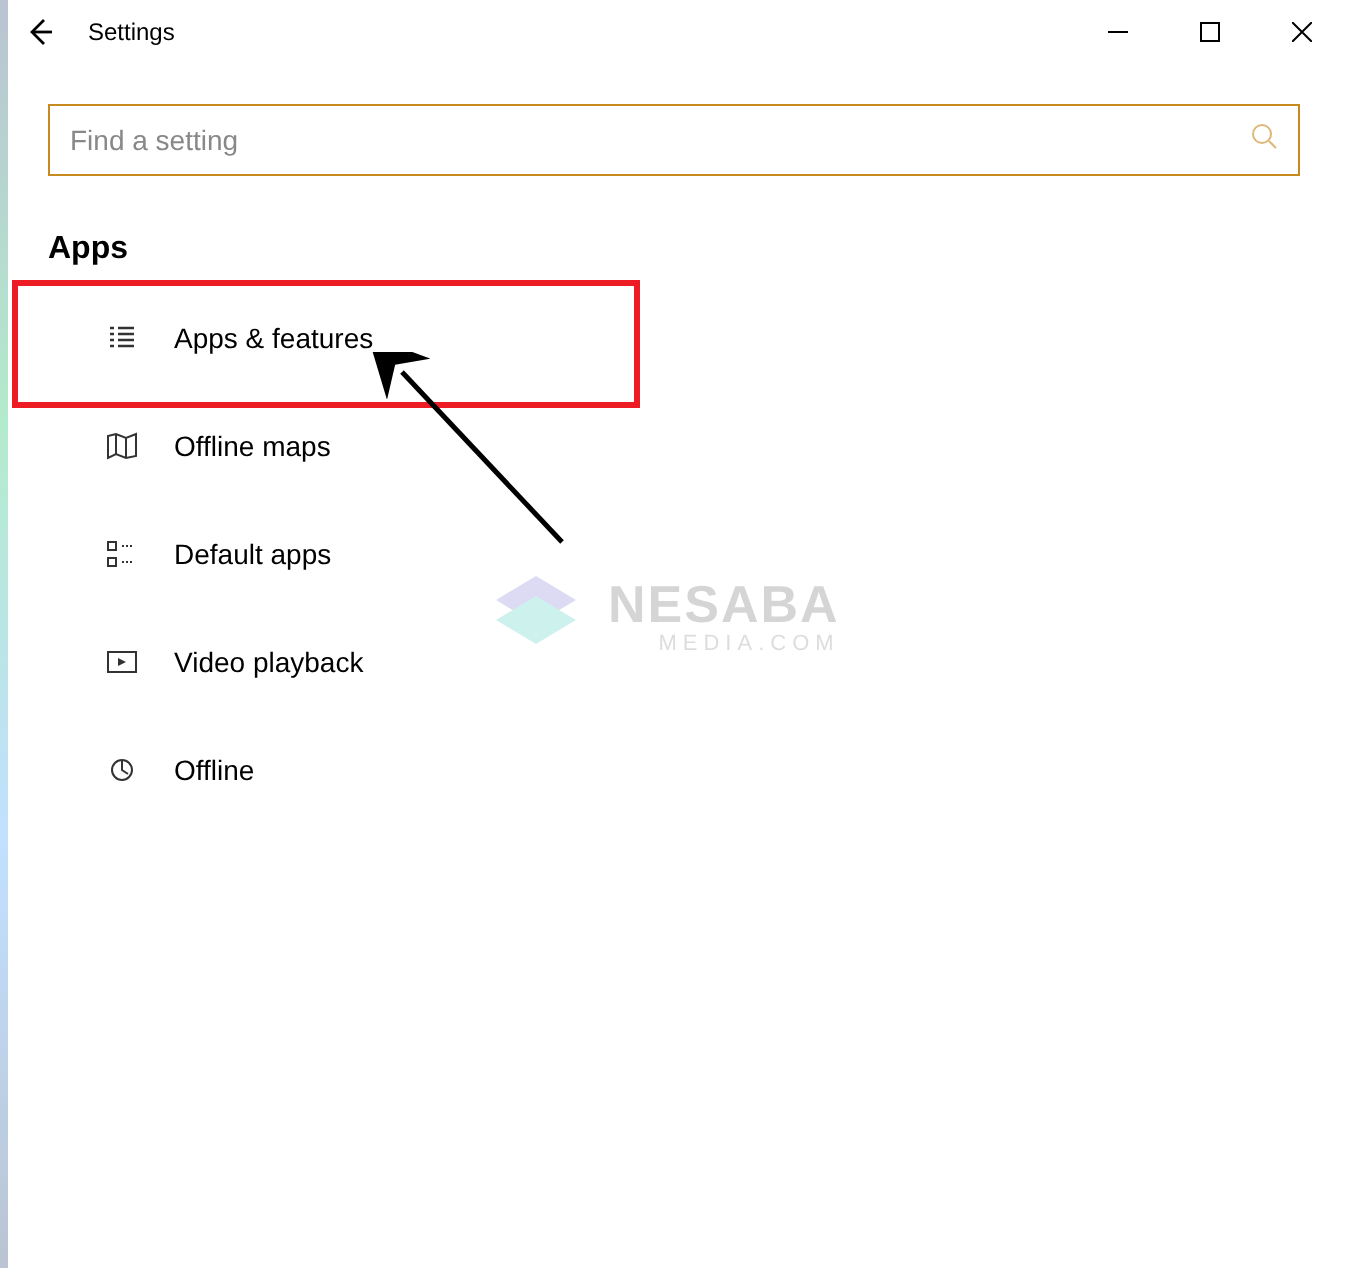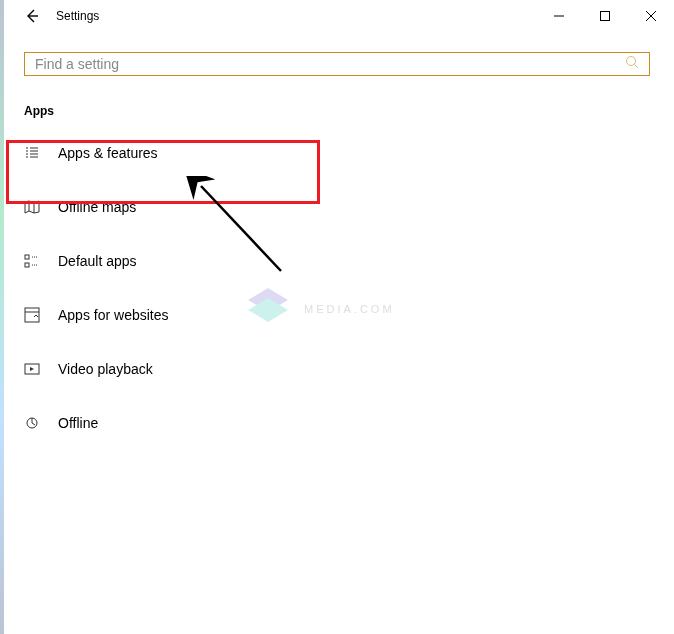--- a/index.html
+++ b/index.html
@@ -8,21 +8,21 @@
       background: #fff;
       width: 674px;
       height: 634px;
       position: relative;
       overflow: hidden;
     }
     .title-bar {
       display: flex;
       align-items: center;
       height: 32px;
-      padding-left: 12px;
+      padding-left: 0;
     }
     .back-btn {
       width: 40px;
       height: 32px;
       display: flex;
       align-items: center;
       justify-content: center;
       cursor: pointer;
     }
     .title-text {
@@ -40,47 +40,48 @@
       display: flex;
       align-items: center;
       justify-content: center;
       cursor: pointer;
     }
     .content {
       padding: 20px 24px 0 24px;
     }
     .search-box {
       border: 1px solid #c78a1f;
-      height: 24px;
+      height: 36px;
       display: flex;
       align-items: center;
       padding: 0 10px;
       margin-bottom: 28px;
     }
     .search-input {
       border: none;
       outline: none;
       flex: 1;
       font-size: 14px;
       color: #666;
       font-family: inherit;
     }
     .search-input::placeholder { color: #888; }
     .search-icon-wrap {
       color: #c78a1f;
       opacity: 0.6;
     }
     .section-title {
-      font-size: 12px;
+      font-size: 16px;
       font-weight: 600;
       color: #000;
       margin-bottom: 8px;
     }
     .nav-list {
       margin-left: -24px;
+      padding-left: 29px;
     }
     .nav-item {
       display: flex;
       align-items: center;
       height: 54px;
       padding-left: 24px;
       cursor: pointer;
       gap: 18px;
     }
     .nav-icon {
@@ -219,30 +220,20 @@
       <span class="nav-icon">
         <svg width="16" height="16" viewBox="0 0 16 16">
             <rect x="1" y="2" width="4" height="4" stroke="#333" fill="none"></rect>
             <rect x="1" y="10" width="4" height="4" stroke="#333" fill="none"></rect>
             <path d="M8 4h6M8 12h6" stroke="#333" stroke-dasharray="1 1"></path>
           </svg>
       </span>
       <span class="nav-label">Default apps</span>
     </div>
 
-    <div class="nav-item">
-      <span class="nav-icon">
-        <svg width="16" height="16" viewBox="0 0 16 16">
-            <rect x="1" y="1" width="14" height="14" stroke="#333" fill="none"></rect>
-            <path d="M1 5h14" stroke="#333"></path>
-            <path d="M10 10l2-2 2 2" stroke="#333" fill="none"></path>
-          </svg>
-      </span>
-      <span class="nav-label">Apps for websites</span>
-    </div>
 
     <div class="nav-item">
       <span class="nav-icon">
         <svg width="16" height="16" viewBox="0 0 16 16">
             <rect x="1" y="3" width="14" height="10" stroke="#333" fill="none"></rect>
             <path d="M6 6v4l4-2z" fill="#333"></path>
           </svg>
       </span>
       <span class="nav-label">Video playback</span>
     </div>
@@ -272,17 +263,18 @@
 </svg>
 
 <div class="watermark">
   <div class="watermark-logo">
     <svg width="56" height="56" viewBox="0 0 56 56">
       <path d="M8 20 L28 8 L48 20 L28 32 Z" fill="#6a5acd"></path>
       <path d="M8 30 L28 18 L48 30 L28 42 Z" fill="#20c5b5"></path>
     </svg>
   </div>
   <div class="watermark-text">
+    <span class="watermark-top">NESABA</span>
     <span class="watermark-bot">MEDIA.COM</span>
   </div>
 </div>
 
 <div class="left-edge"></div>
 
 </body></html>

